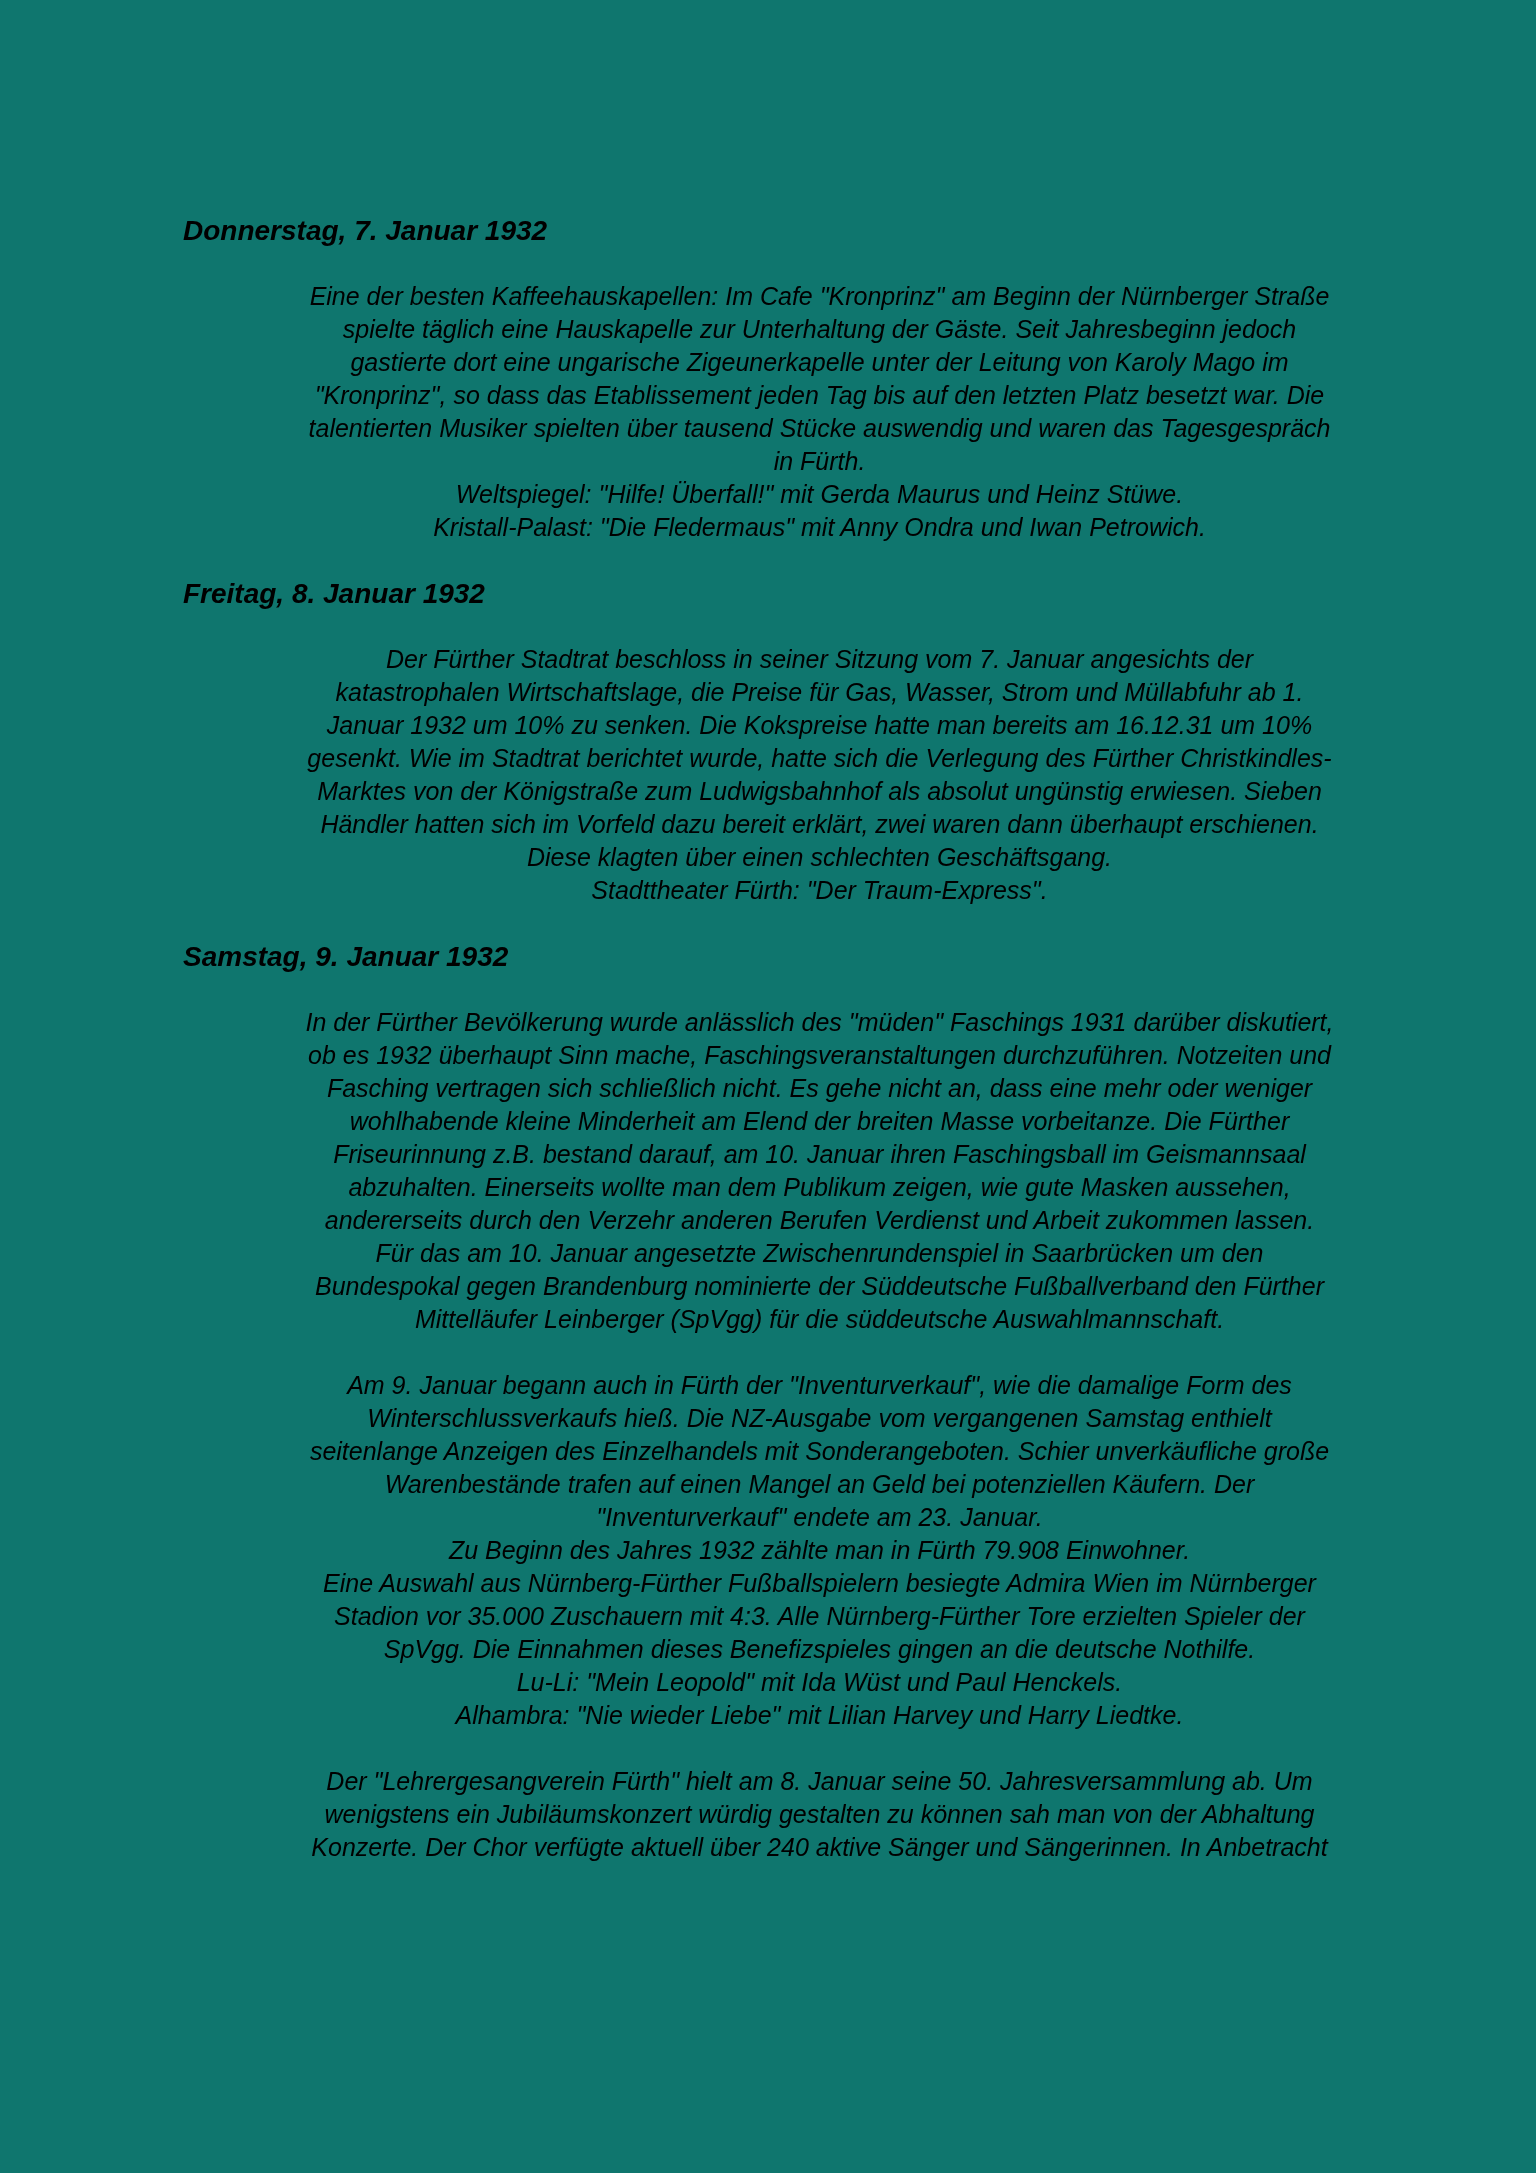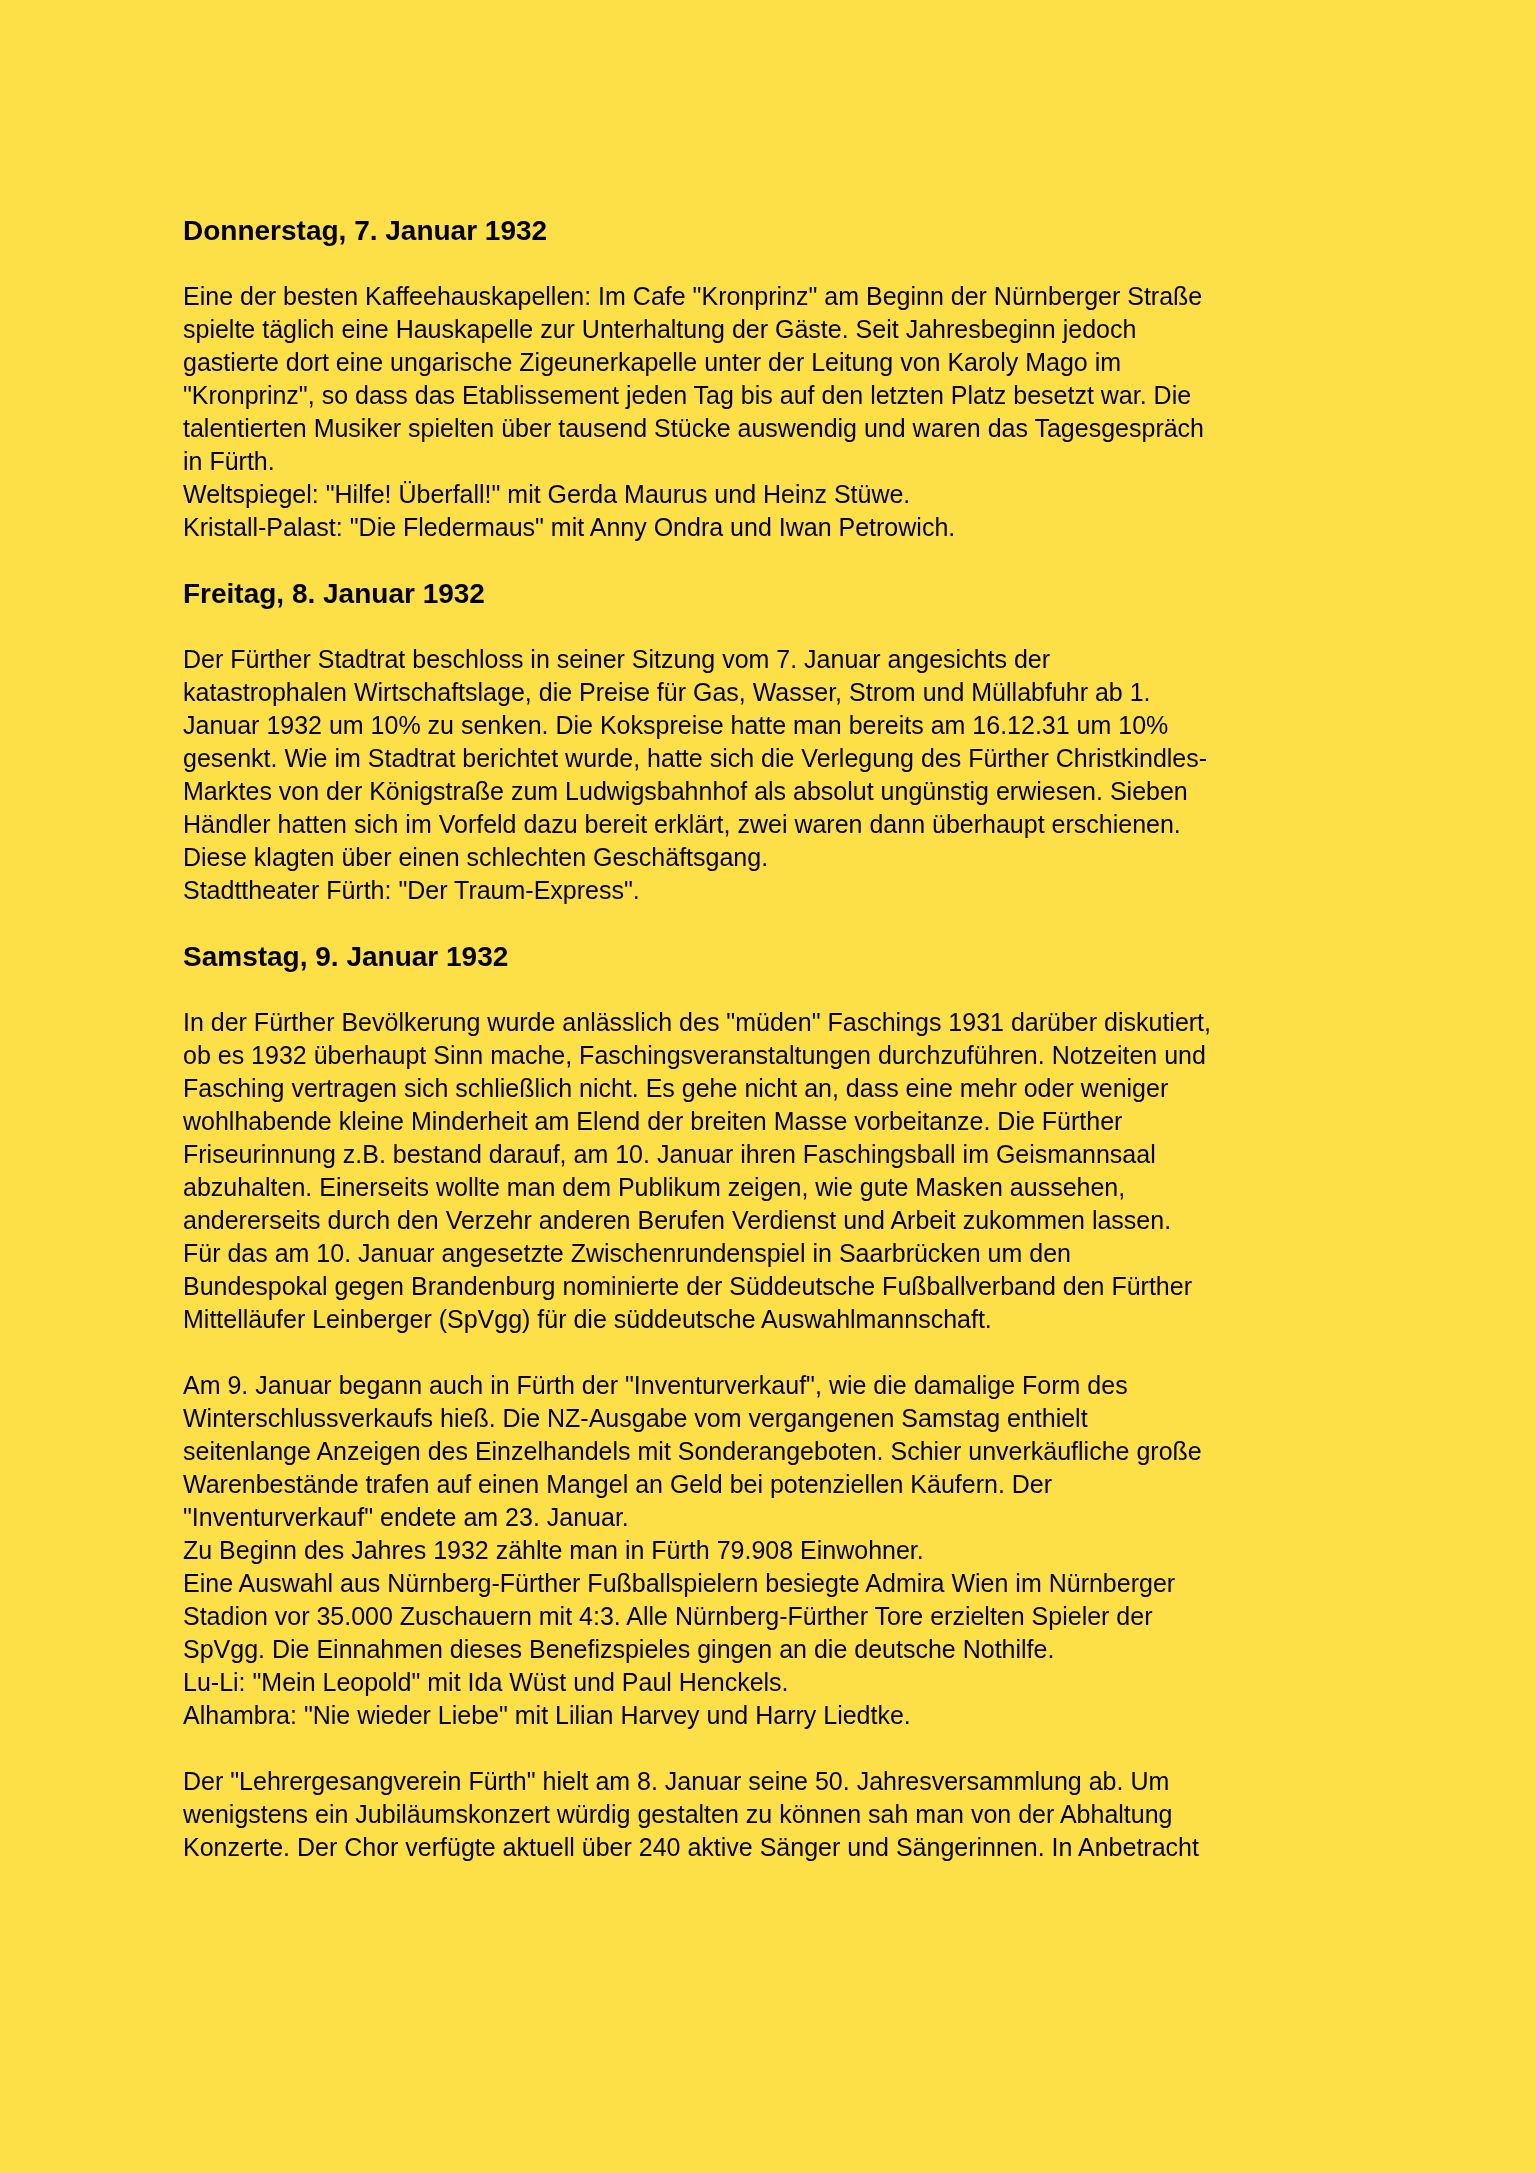--- a/index.html
+++ b/index.html
@@ -10,43 +10,45 @@
   body {
     width: 1536px;
     height: 2173px;
     overflow: hidden;
   }
   .page {
     box-sizing: border-box;
     width: 1536px;
     height: 2173px;
     padding: 214px 80px 0 183px;
-    background: #fde047;
+    background: #0f766e;
     color: #000000;
     font-family: "Liberation Sans", "DejaVu Sans", sans-serif;
+    font-style: italic;
   }
   section.entry {
     margin: 0 0 33px 0;
   }
   h2.entry-heading {
     margin: 0 0 33px 0;
     font-size: 28px;
     line-height: 33px;
     font-weight: bold;
     color: #000000;
     white-space: pre;
   }
   .entry-body {
     margin: 0;
   }
   .text-line {
     font-size: 25px;
     line-height: 33px;
     color: #000000;
     white-space: pre;
+    text-align: center;
   }
 </style>
 </head>
 <body>
 
 <div class="page">
     <section class="entry">
       <h2 class="entry-heading">Donnerstag, 7. Januar 1932</h2>
       <div class="entry-body">
         <div class="text-line">Eine der besten Kaffeehauskapellen: Im Cafe "Kronprinz" am Beginn der Nürnberger Straße</div>

